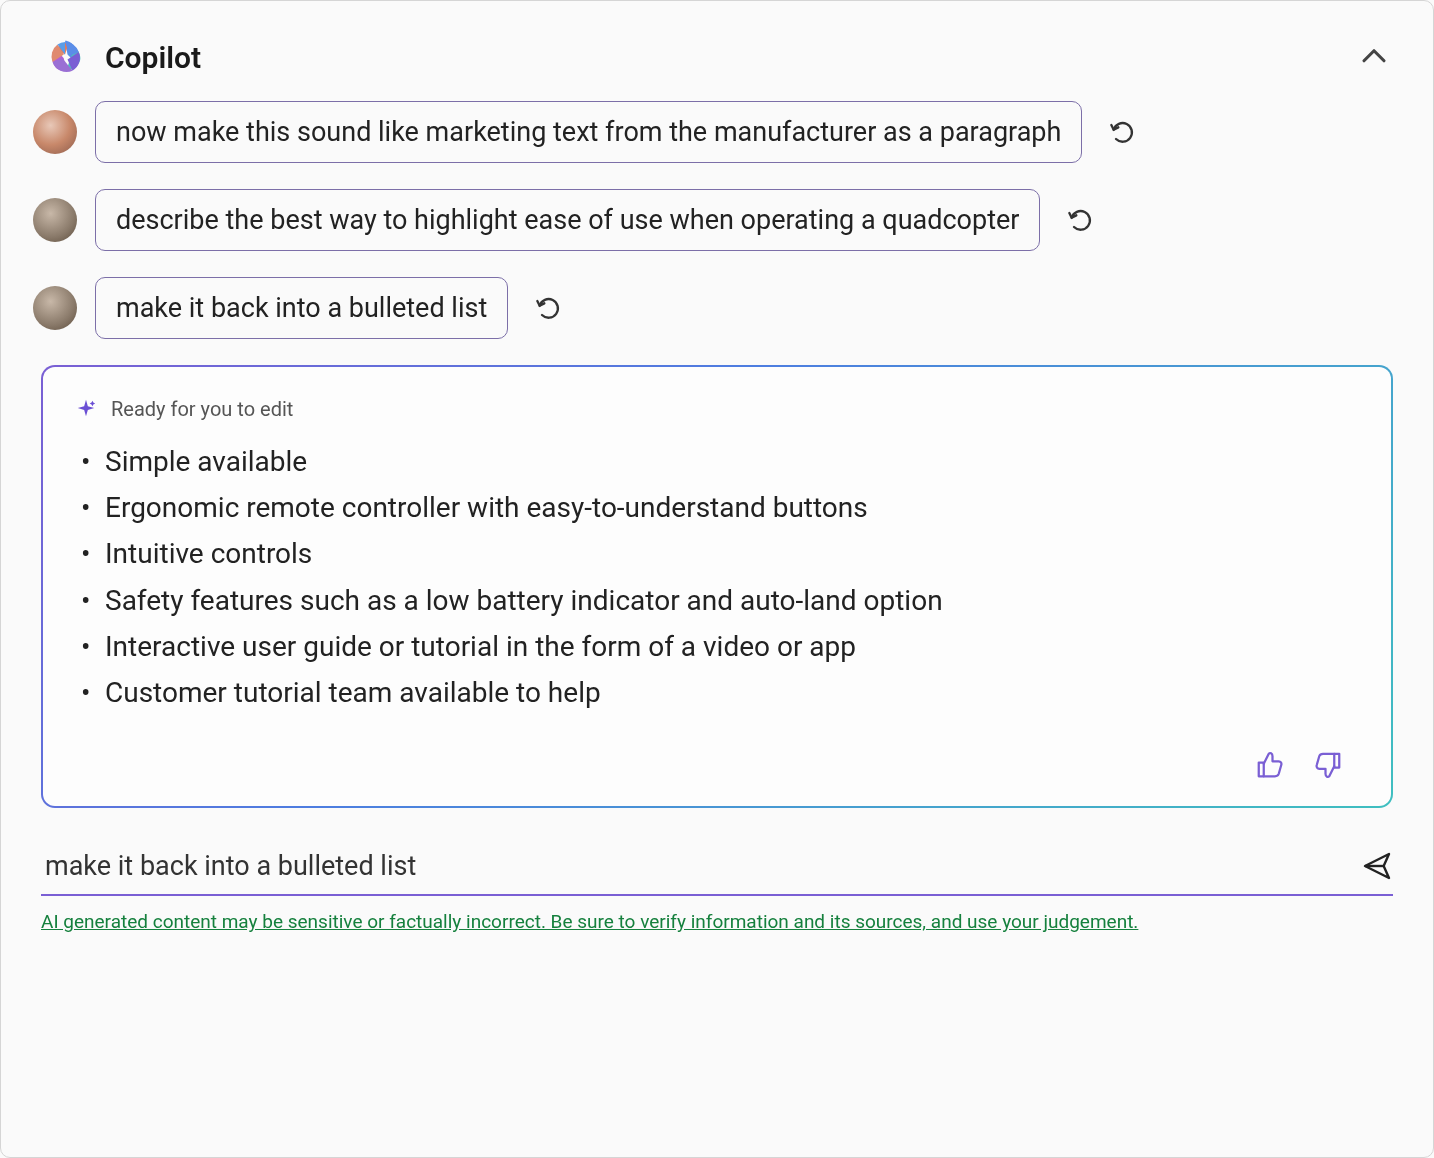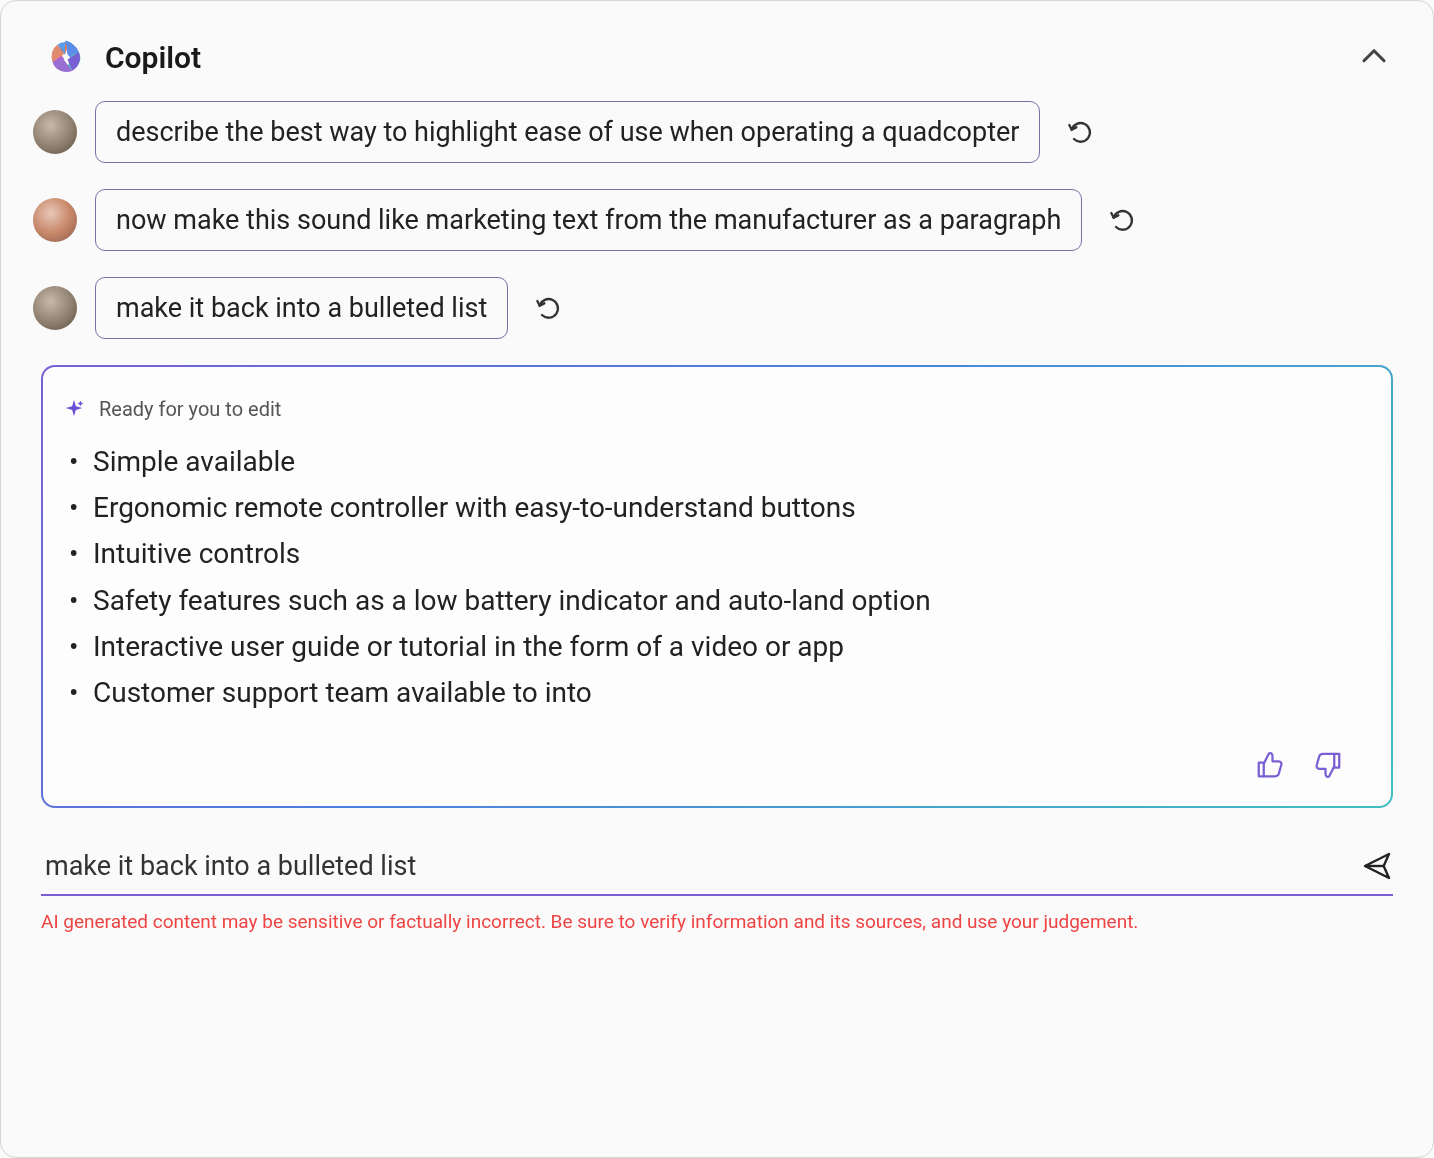--- a/index.html
+++ b/index.html
@@ -12,21 +12,21 @@
       background: #fafafa;
       width: 1434px;
       height: 1158px;
       overflow: hidden;
     }
     .panel {
       width: 100%;
       height: 100%;
       background: #fafafa;
       border: 1px solid #d5d5d5;
-      border-radius: 16px;
+      border-radius: 10px;
       padding: 0;
     }
     .header {
       display: flex;
       align-items: center;
       justify-content: space-between;
       padding: 36px 44px 10px 44px;
     }
     .header-left {
       display: flex;
@@ -93,21 +93,21 @@
       color: #333;
       margin-left: 8px;
     }
     .response-card {
       margin: 18px 40px 16px 40px;
       border: 2.5px solid transparent;
       border-radius: 14px;
       background: 
         linear-gradient(#fdfdfd, #fdfdfd) padding-box,
         linear-gradient(135deg, #7a5fd4 0%, #4d7de0 40%, #3fbfc0 100%) border-box;
-      padding: 30px 32px 26px 20px;
+      padding: 30px 32px 26px 32px;
       position: relative;
     }
     .ready-row {
       display: flex;
       align-items: center;
       gap: 14px;
       margin-bottom: 18px;
     }
     .sparkle-icon {
       width: 22px;
@@ -170,21 +170,22 @@
     .send-icon {
       width: 32px;
       height: 32px;
       cursor: pointer;
       color: #222;
       margin-left: 10px;
     }
     .disclaimer {
       padding: 14px 40px 0 40px;
       font-size: 19px;
-      color: #ef4444;
+      color: #15803d;
+      text-decoration: underline;
     }
   </style>
 </head>
 <body>
 
 <div class="panel">
 
   <div class="header">
     <div class="header-left">
       <div class="copilot-logo">
@@ -209,33 +210,33 @@
     <div class="collapse-icon">
       <svg viewBox="0 0 24 24" width="30" height="30" fill="none" stroke="currentColor" stroke-width="2.5" stroke-linecap="round" stroke-linejoin="round">
         <polyline points="4 15 12 7 20 15"></polyline>
       </svg>
     </div>
   </div>
 
   <div class="conversation">
 
     <div class="message-row">
-      <div class="avatar"></div>
-      <div class="message-bubble">describe the best way to highlight ease of use when operating a quadcopter</div>
+      <div class="avatar avatar2"></div>
+      <div class="message-bubble">now make this sound like marketing text from the manufacturer as a paragraph</div>
       <div class="undo-icon">
         <svg viewBox="0 0 24 24" width="28" height="28" fill="none" stroke="currentColor" stroke-width="2" stroke-linecap="round">
           <path d="M4 10 A8 8 0 1 1 6 18"></path>
           <polyline points="2 6 4 10 8 8" fill="none"></polyline>
         </svg>
       </div>
     </div>
 
     <div class="message-row">
-      <div class="avatar avatar2"></div>
-      <div class="message-bubble">now make this sound like marketing text from the manufacturer as a paragraph</div>
+      <div class="avatar"></div>
+      <div class="message-bubble">describe the best way to highlight ease of use when operating a quadcopter</div>
       <div class="undo-icon">
         <svg viewBox="0 0 24 24" width="28" height="28" fill="none" stroke="currentColor" stroke-width="2" stroke-linecap="round">
           <path d="M4 10 A8 8 0 1 1 6 18"></path>
           <polyline points="2 6 4 10 8 8" fill="none"></polyline>
         </svg>
       </div>
     </div>
 
     <div class="message-row">
       <div class="avatar"></div>
@@ -259,21 +260,21 @@
         </svg>
       </div>
       <div class="ready-text">Ready for you to edit</div>
     </div>
     <ul class="bullet-list">
       <li class="bullet-item">Simple available</li>
       <li class="bullet-item">Ergonomic remote controller with easy-to-understand buttons</li>
       <li class="bullet-item">Intuitive controls</li>
       <li class="bullet-item">Safety features such as a low battery indicator and auto-land option</li>
       <li class="bullet-item">Interactive user guide or tutorial in the form of a video or app</li>
-      <li class="bullet-item">Customer support team available to into</li>
+      <li class="bullet-item">Customer tutorial team available to help</li>
     </ul>
     <div class="feedback-row">
       <div class="thumb-icon">
         <svg viewBox="0 0 24 24" width="30" height="30" fill="none" stroke="currentColor" stroke-width="1.8" stroke-linecap="round" stroke-linejoin="round">
           <path d="M7 10 L7 21 L3 21 L3 10 Z"></path>
           <path d="M7 11 L11 3 C12 2 14 2.5 14 5 L14 9 L19 9 C20.5 9 21.5 10.5 21 12 L19 19 C18.5 20.5 17.5 21 16 21 L7 21"></path>
         </svg>
       </div>
       <div class="thumb-icon">
         <svg viewBox="0 0 24 24" width="30" height="30" fill="none" stroke="currentColor" stroke-width="1.8" stroke-linecap="round" stroke-linejoin="round">

